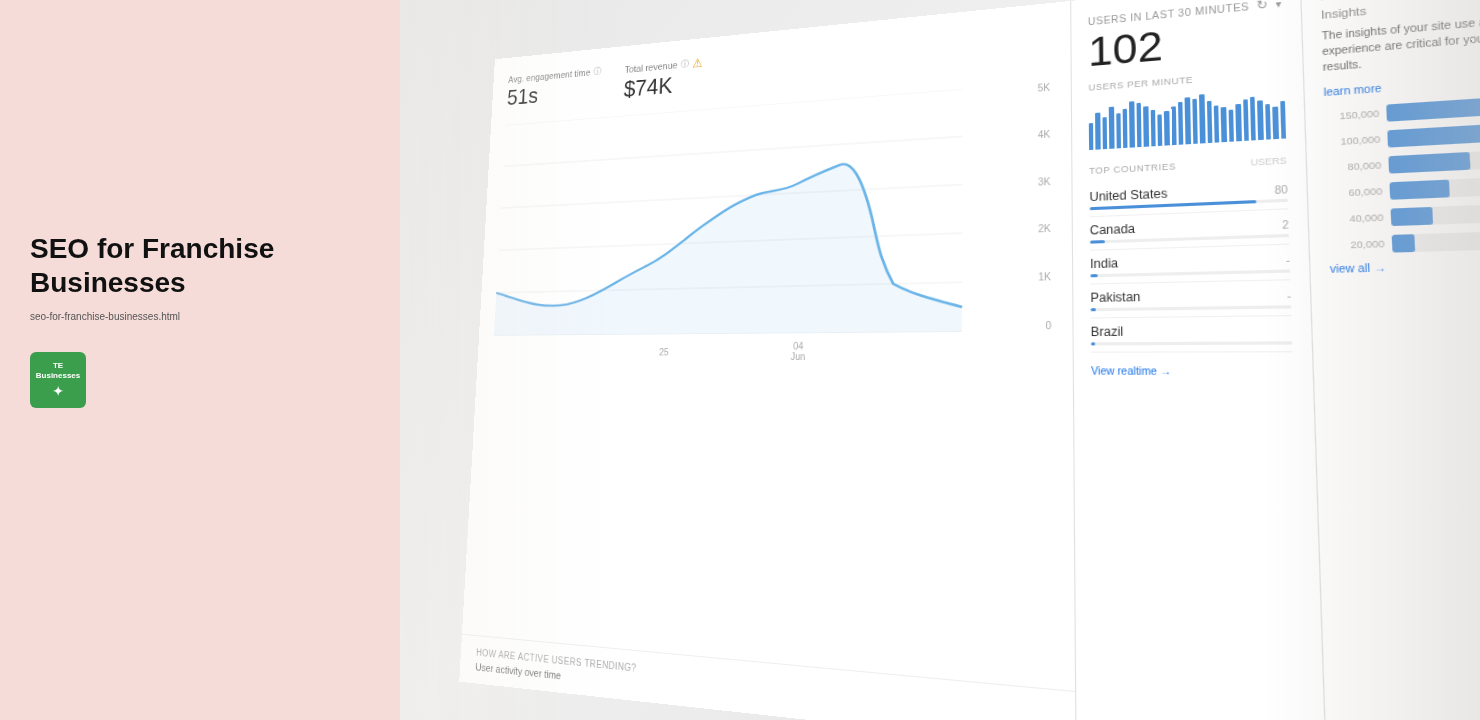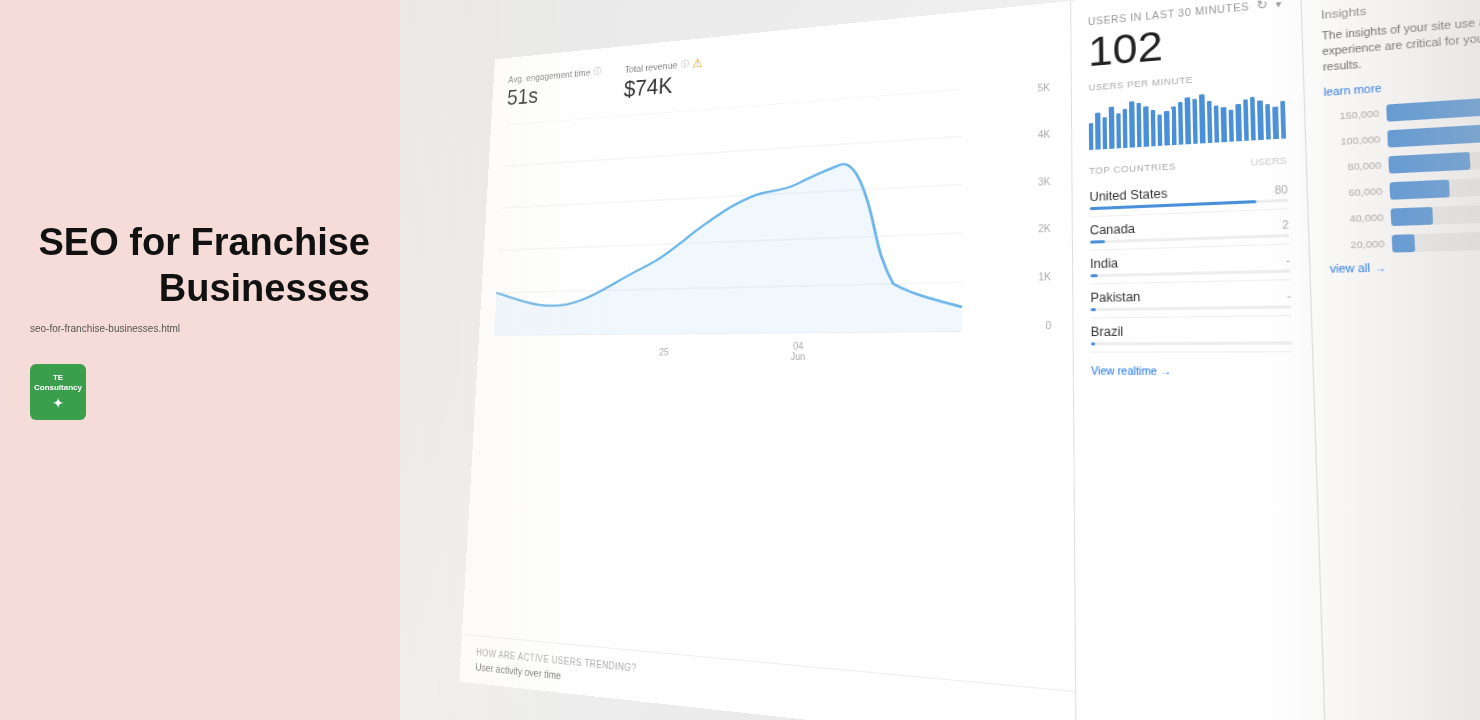--- a/index.html
+++ b/index.html
@@ -24,26 +24,25 @@
       position: relative;
     }
 
     .left-panel-content {
       margin-top: auto;
       margin-bottom: auto;
       padding-bottom: 80px;
     }
 
     .page-title {
-      font-size: 38px;
+      font-size: 28px;
       font-weight: 700;
       color: #111;
       line-height: 1.2;
       margin-bottom: 12px;
-      text-align: right;
     }
 
     .page-url {
       font-size: 10px;
       color: #555;
       margin-bottom: 30px;
     }
 
     .logo-badge {
       width: 56px;
@@ -398,21 +397,21 @@
     }
   </style>
 </head>
 <body>
 
 <div class="left-panel">
   <div class="left-panel-content">
     <h1 class="page-title">SEO for Franchise Businesses</h1>
     <p class="page-url">seo-for-franchise-businesses.html</p>
     <div class="logo-badge">
-      <span class="logo-badge-text">TE Consultancy</span>
+      <span class="logo-badge-text">TE Businesses</span>
       <span class="logo-badge-icon">✦</span>
     </div>
   </div>
 </div>
 
 <div class="right-panel">
   <div class="analytics-container">
     <div class="analytics-inner">
 
       <div class="chart-section">

